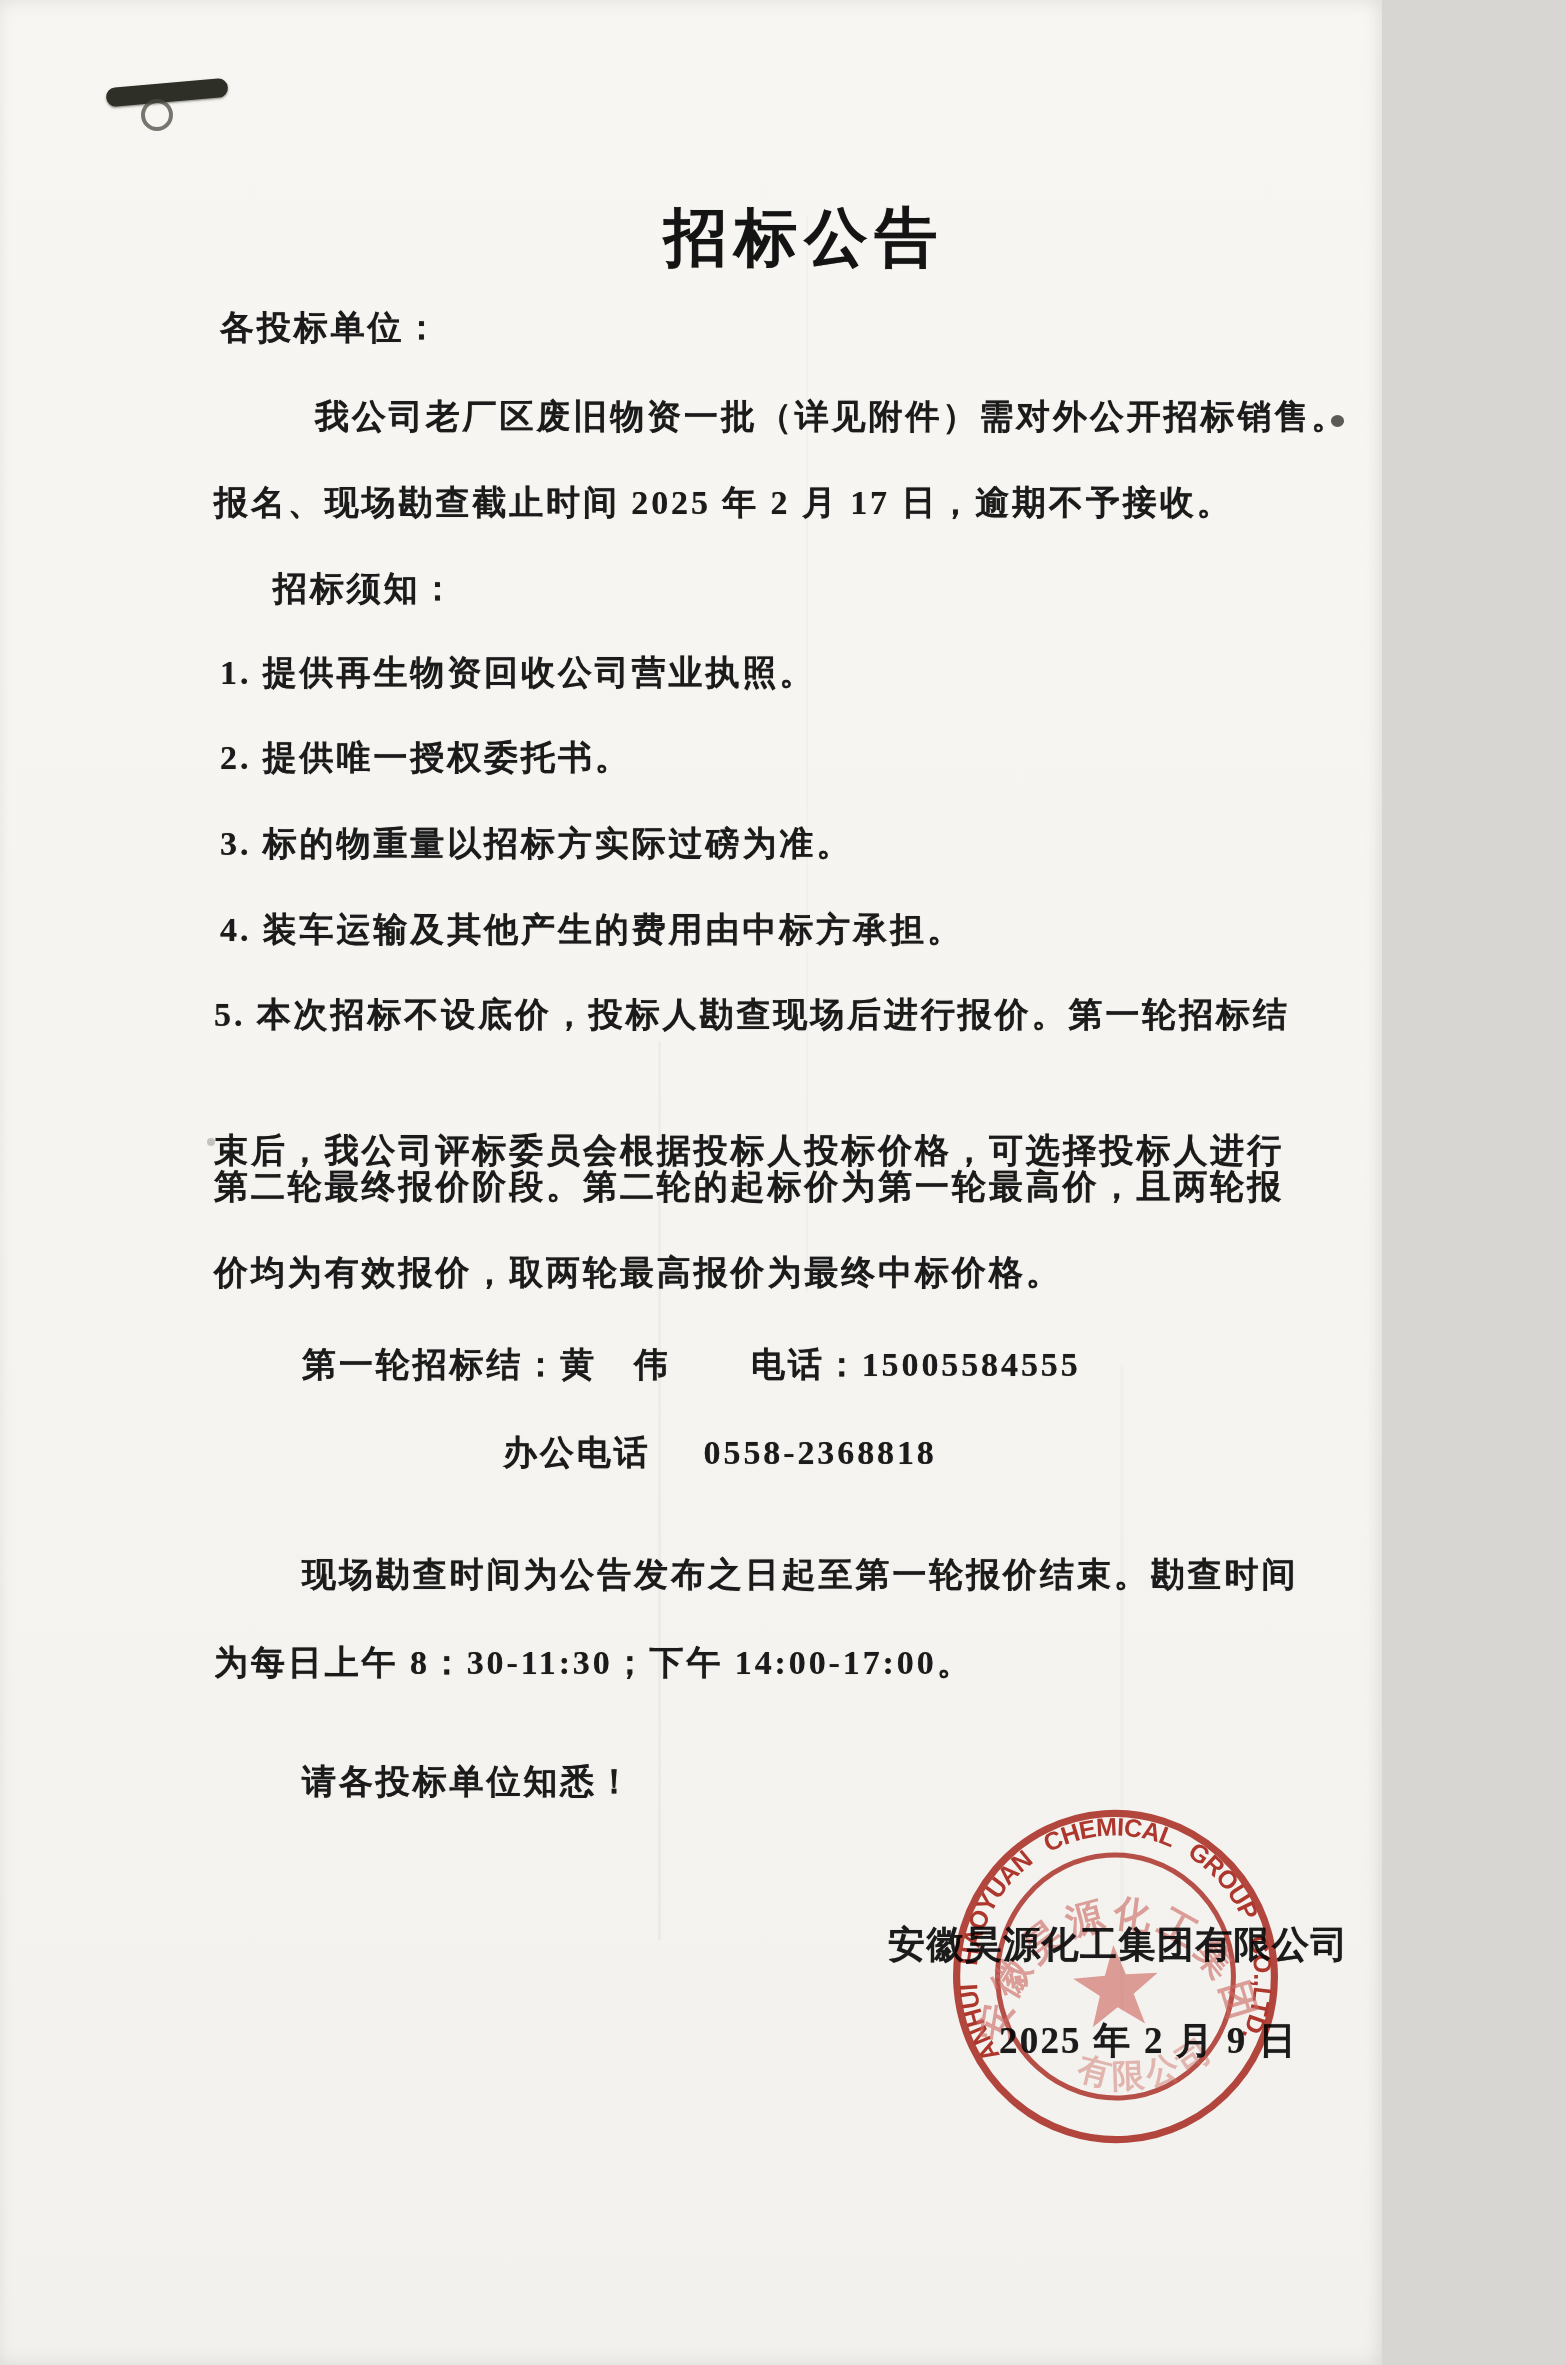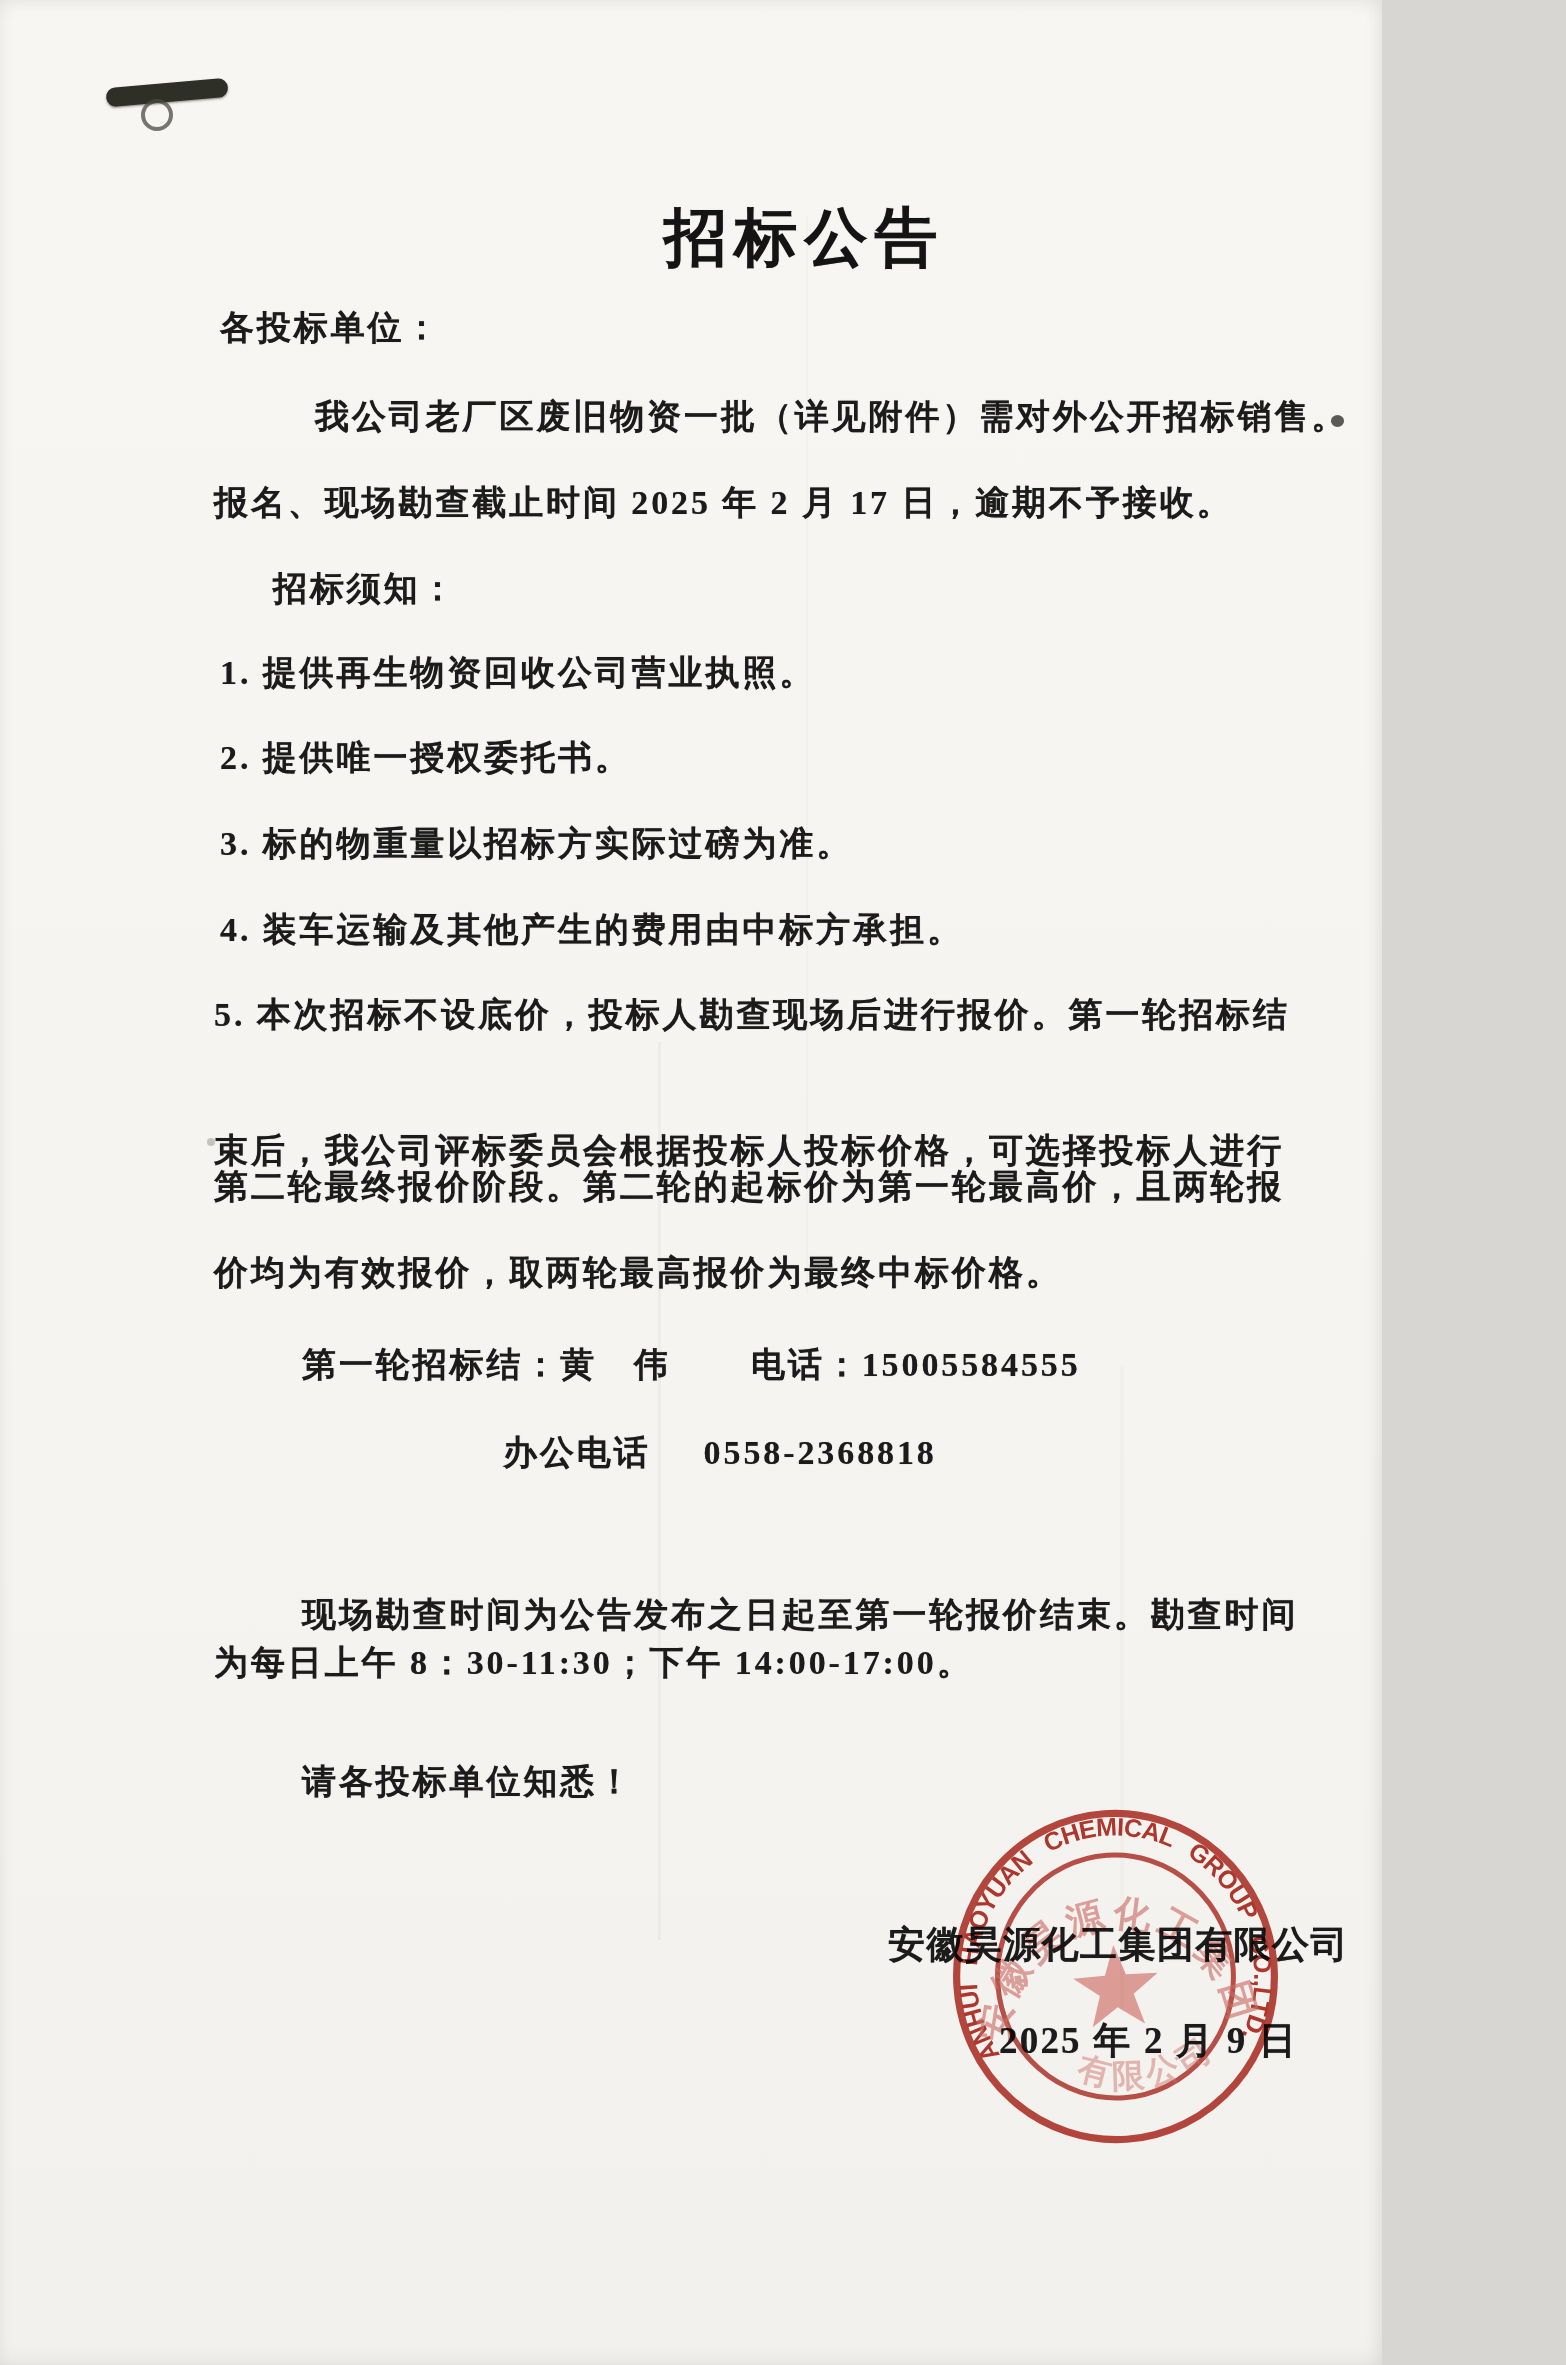--- a/index.html
+++ b/index.html
@@ -62,21 +62,21 @@
   <div class="ln" style="left:214px;top:1250px;">价均为有效报价，取两轮最高报价为最终中标价格。</div>
 
   <div class="ln" style="left:302px;top:1342px;">
     <span>第一轮招标结：</span><span>黄　伟</span><span class="gap-lg"></span><span>电话：</span><span>15005584555</span>
   </div>
 
   <div class="ln" style="left:503px;top:1430px;">
     <span>办公电话</span><span class="gap-md"></span><span>0558-2368818</span>
   </div>
 
-  <div class="ln" style="left:302px;top:1552px;margin-top:40px;">现场勘查时间为公告发布之日起至第一轮报价结束。勘查时间</div>
+  <div class="ln" style="left:302px;top:1552px;">现场勘查时间为公告发布之日起至第一轮报价结束。勘查时间</div>
   <div class="ln" style="left:214px;top:1640px;">为每日上午 8：30-11:30；下午 14:00-17:00。</div>
 
   <div class="ln" style="left:302px;top:1759px;">请各投标单位知悉！</div>
 
   <div class="ln company" style="left:888px;top:1920px;">安徽昊源化工集团有限公司</div>
   <div class="ln date" style="left:999px;top:2016px;">2025 年 2 月 9 日</div>
 
   <svg class="seal" style="left:943px;top:1804px;" width="345" height="345" viewBox="0 0 480 480">
     <g transform="rotate(-4 240 240)">
       <ellipse class="ring" cx="240" cy="240" rx="221" ry="227" stroke-width="10" opacity=".9"></ellipse>

